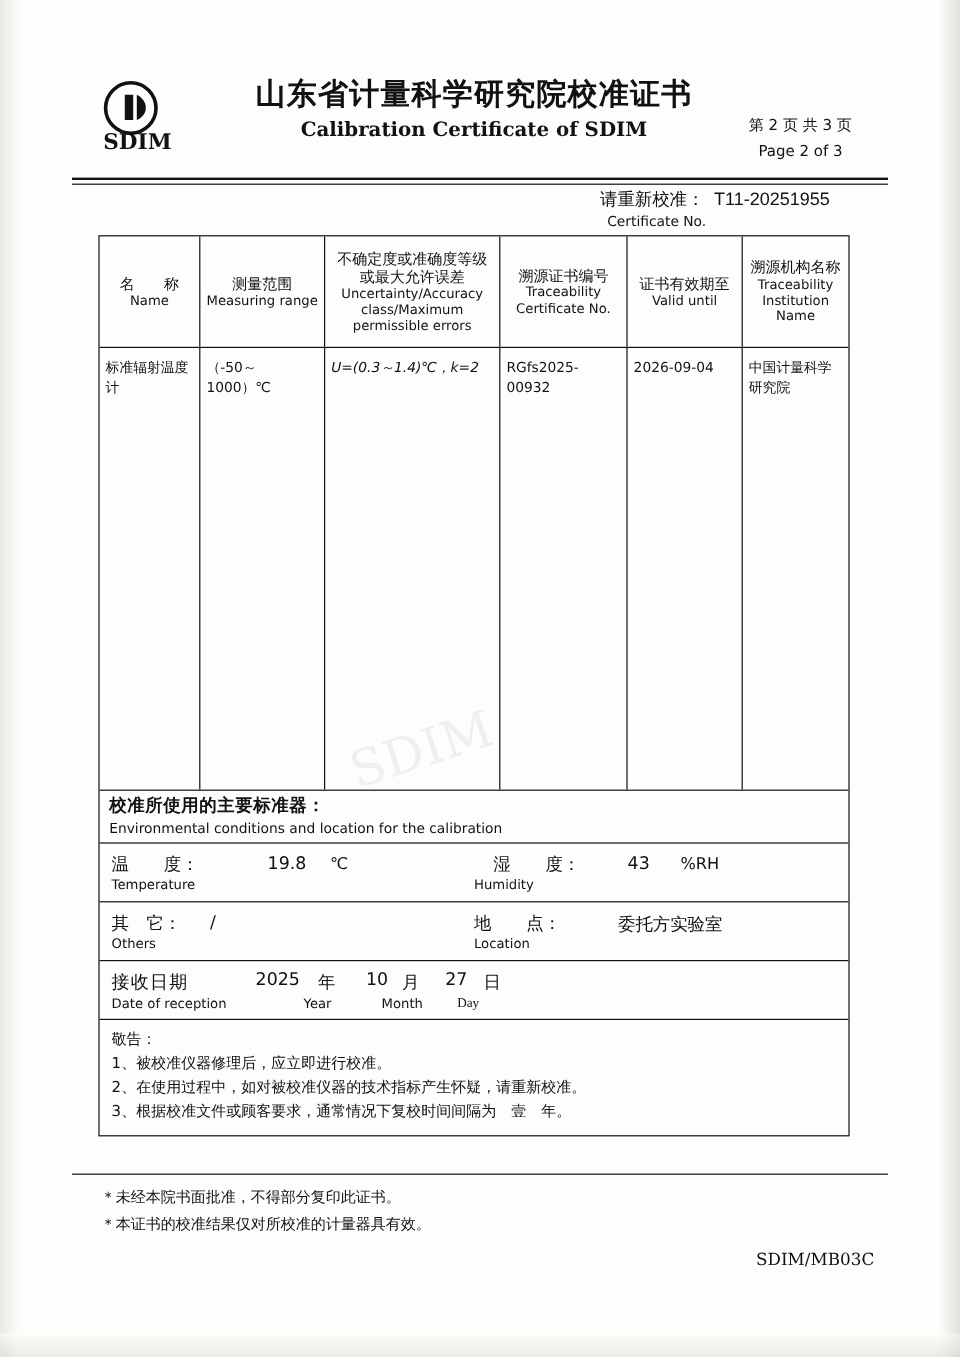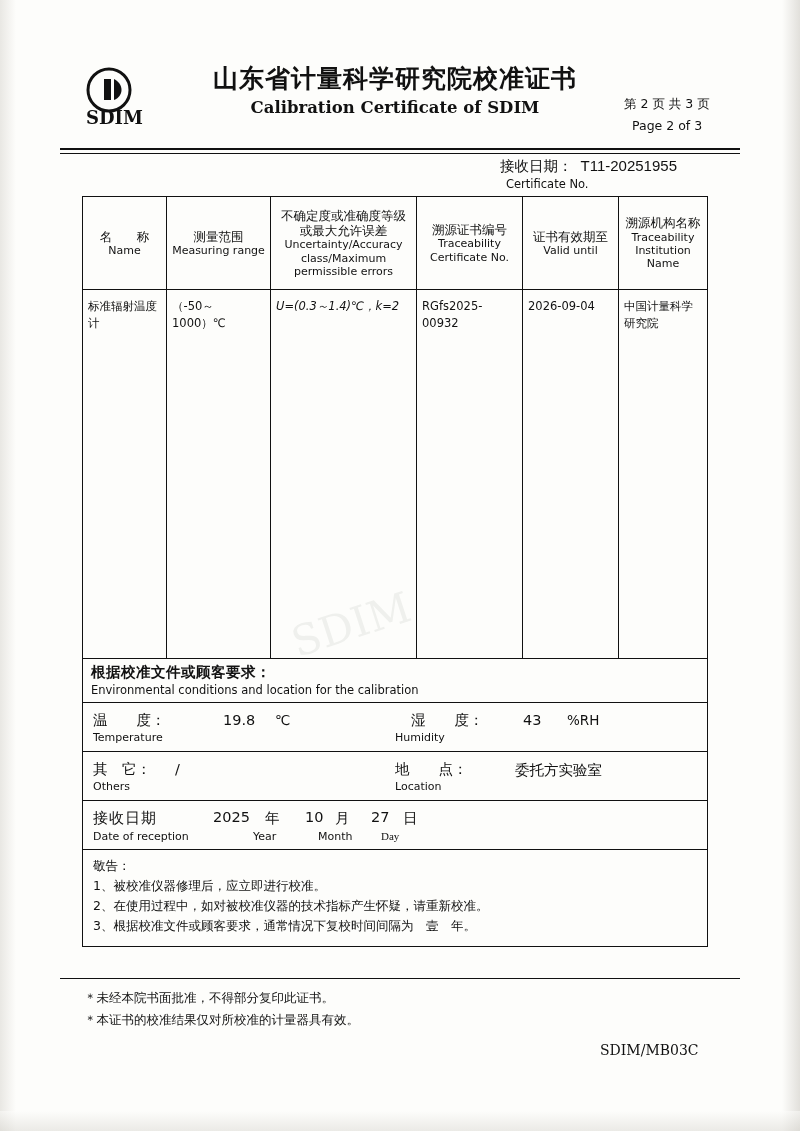--- a/index.html
+++ b/index.html
@@ -248,21 +248,21 @@
     border-top: 1.2px solid #111;
   }
   .foot-note {
     position: absolute;
     left: 84px;
     font-size: 12.5px;
     white-space: nowrap;
   }
   .foot-code {
     position: absolute;
-    left: 600px; top: 1042px;
+    left: 630px; top: 1042px;
     font-family: "DejaVu Serif", "Liberation Serif", serif;
     font-size: 14px;
   }
 
   
   .wm {
     position: absolute;
     color: rgba(120,130,120,0.10);
     font-size: 42px;
     font-family: "DejaVu Serif", "Liberation Serif", serif;
@@ -295,21 +295,21 @@
 
     <div class="title-zh">山东省计量科学研究院校准证书</div>
     <div class="title-en">Calibration Certificate of SDIM</div>
     <div class="page-no-zh">第 2 页 共 3 页</div>
     <div class="page-no-en">Page 2 of 3</div>
   </div>
 
   <div class="rule-double"></div>
 
   <div class="cert-no-zh">
-    <span>接收日期：</span><span class="cert-no-value">T11-20251955</span>
+    <span>请重新校准：</span><span class="cert-no-value">T11-20251955</span>
   </div>
   <div class="cert-no-en">Certificate No.</div>
 
   <div class="tbl">
 
 
     <div class="row hdr-row">
       <div class="cell c1 hdr-cell">
         <div class="hdr-zh sp">名　称</div>
         <div class="hdr-en">Name</div>
@@ -339,21 +339,21 @@
     <div class="row data-row">
       <div class="cell c1 data-cell">标准辐射温度计</div>
       <div class="cell c2 data-cell">（-50～1000）℃</div>
       <div class="cell c3 data-cell ital">U=(0.3～1.4)℃，k=2</div>
       <div class="cell c4 data-cell">RGfs2025-00932</div>
       <div class="cell c5 data-cell">2026-09-04</div>
       <div class="cell c6 data-cell">中国计量科学研究院</div>
     </div>
 
     <div class="band env-band">
-      <div class="band-zh">根据校准文件或顾客要求：</div>
+      <div class="band-zh">校准所使用的主要标准器：</div>
       <div class="band-en">Environmental conditions and location for the calibration</div>
     </div>
 
     <div class="env-row">
       <div class="env-half">
         <div class="lbl-zh">温　　度：</div>
         <div class="lbl-en">Temperature</div>
         <div class="val" style="left:140px;">19.8</div>
         <div class="unit" style="left:192px;">℃</div>
       </div>

